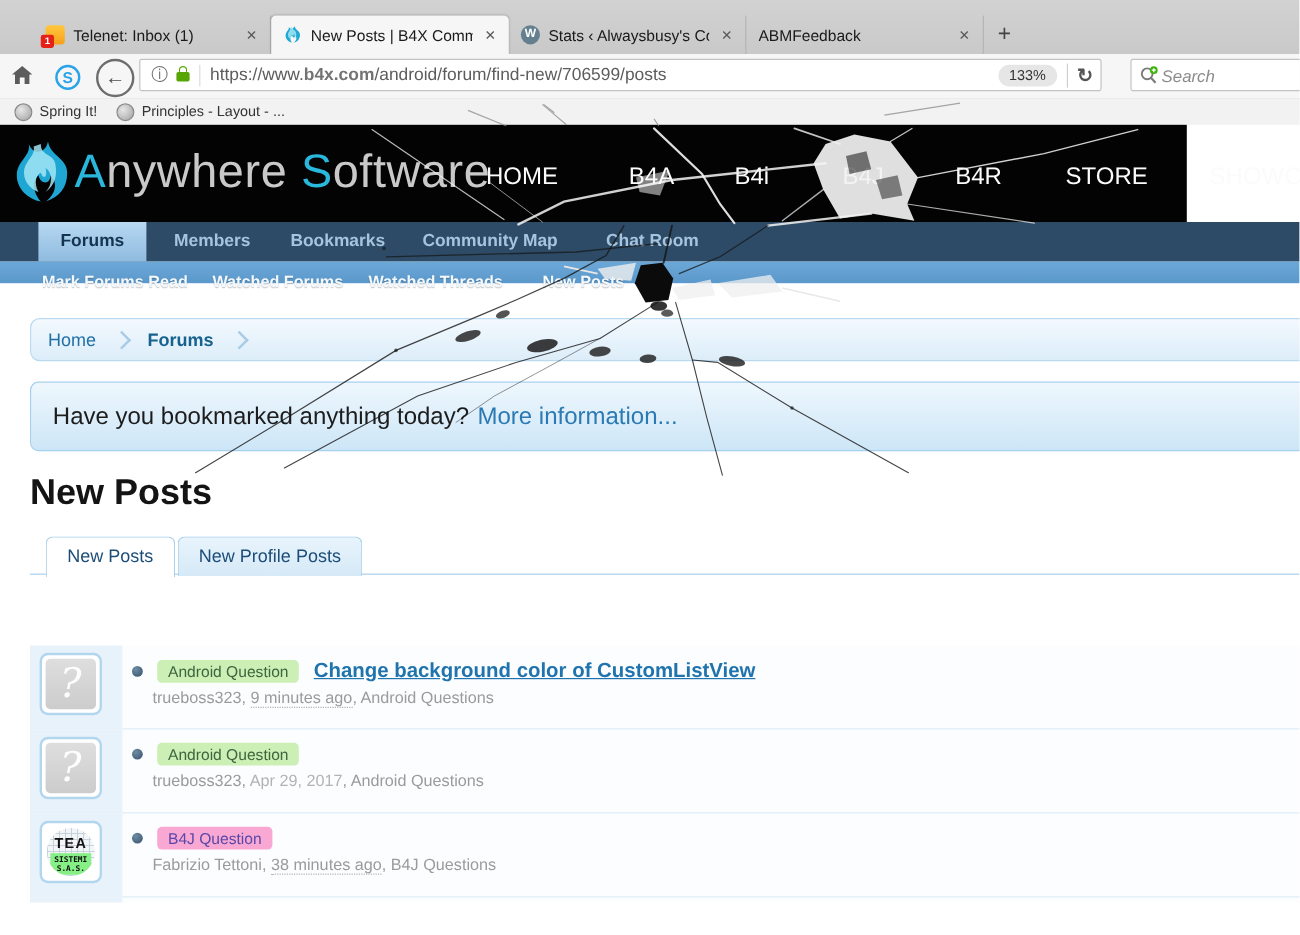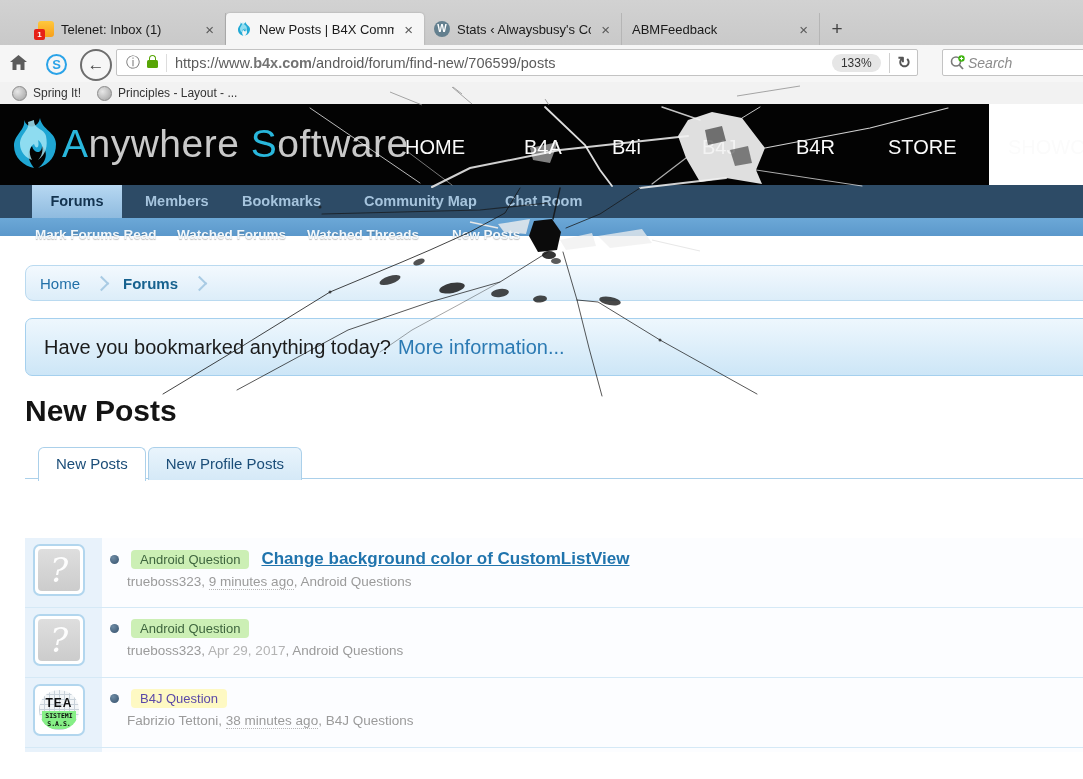--- a/index.html
+++ b/index.html
@@ -106,21 +106,21 @@
        text-align:center;overflow:hidden;}
   .teatxt{font-size:12px;font-weight:bold;color:#111;margin-top:6px;letter-spacing:1px;}
   .teagreen{display:inline-block;background:#86ef86;color:#0a0a0a;font-family:"DejaVu Sans Mono",monospace;
        font-size:6.5px;font-weight:bold;line-height:1.25;padding:1px 3px;margin-top:1px;}
   .rowmain{position:absolute;left:85px;top:11px;right:8px;}
   .line1{display:flex;align-items:center;gap:12px;}
   .bullet{width:9px;height:9px;border-radius:50%;flex:none;
        background:radial-gradient(circle at 35% 30%,#6e8ba4,#35516c);}
   .badge{font-size:13px;padding:2px 9px;border-radius:4px;white-space:nowrap;}
   .badge.green{background:#ccefb5;color:#3e653e;}
-  .badge.purple{background:#fef9c3;color:#5a48a8;}
+  .badge.purple{background:#f9a8d4;color:#5a48a8;}
   .ttitle{font-size:17px;font-weight:bold;color:#2074ad;white-space:nowrap;}
   .meta{margin-top:5px;margin-left:17px;font-size:13.5px;color:#9b9b9b;}
   .meta .dotted{border-bottom:1px dotted #b5b5b5;}
   .meta .date{color:#b3b3b3;}
   .rowstub{position:relative;height:4px;background:#fcfdff;}
   .rowstub .avcell{width:77px;}
 
   #crackoverlay{position:absolute;left:0;top:0;z-index:90;pointer-events:none;}
 </style>
 </head>
@@ -214,21 +214,21 @@
     <span style="left:796px">B4R</span>
     <span style="left:888px">STORE</span>
     <span style="left:1008px">SHOWCASE</span>
   </div>
 </div>
 
 <div id="forumnav">
   <span class="fn-active">Forums</span>
   <span class="fn-item" style="left:145px">Members</span>
   <span class="fn-item" style="left:242px">Bookmarks</span>
-  <span class="fn-item" style="left:364px">Community Map</span>
+  <span class="fn-item" style="left:352px">Community Map</span>
   <span class="fn-item" style="left:505px">Chat Room</span>
 </div>
 
 <div id="subnav">
   <span class="sn-item" style="left:35px">Mark Forums Read</span>
   <span class="sn-item" style="left:177px">Watched Forums</span>
   <span class="sn-item" style="left:307px">Watched Threads</span>
   <span class="sn-item" style="left:452px">New Posts</span>
 </div>
 

